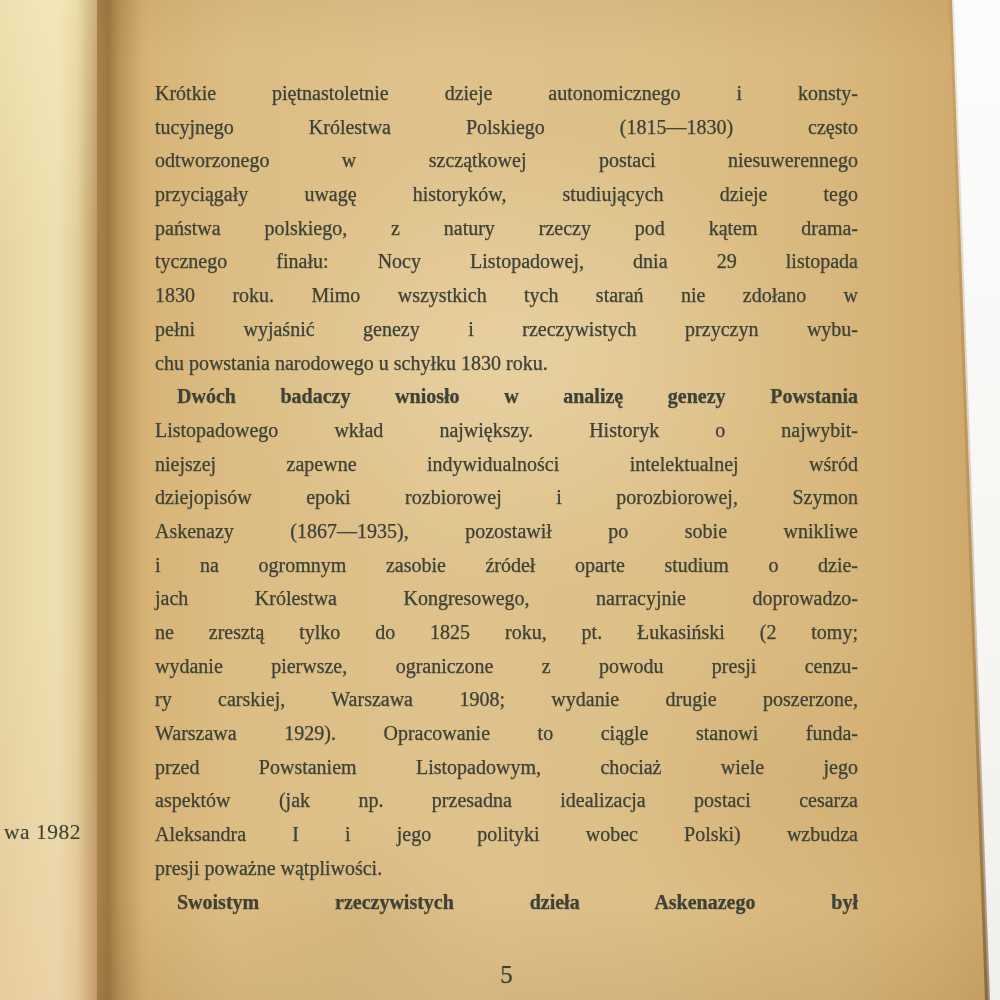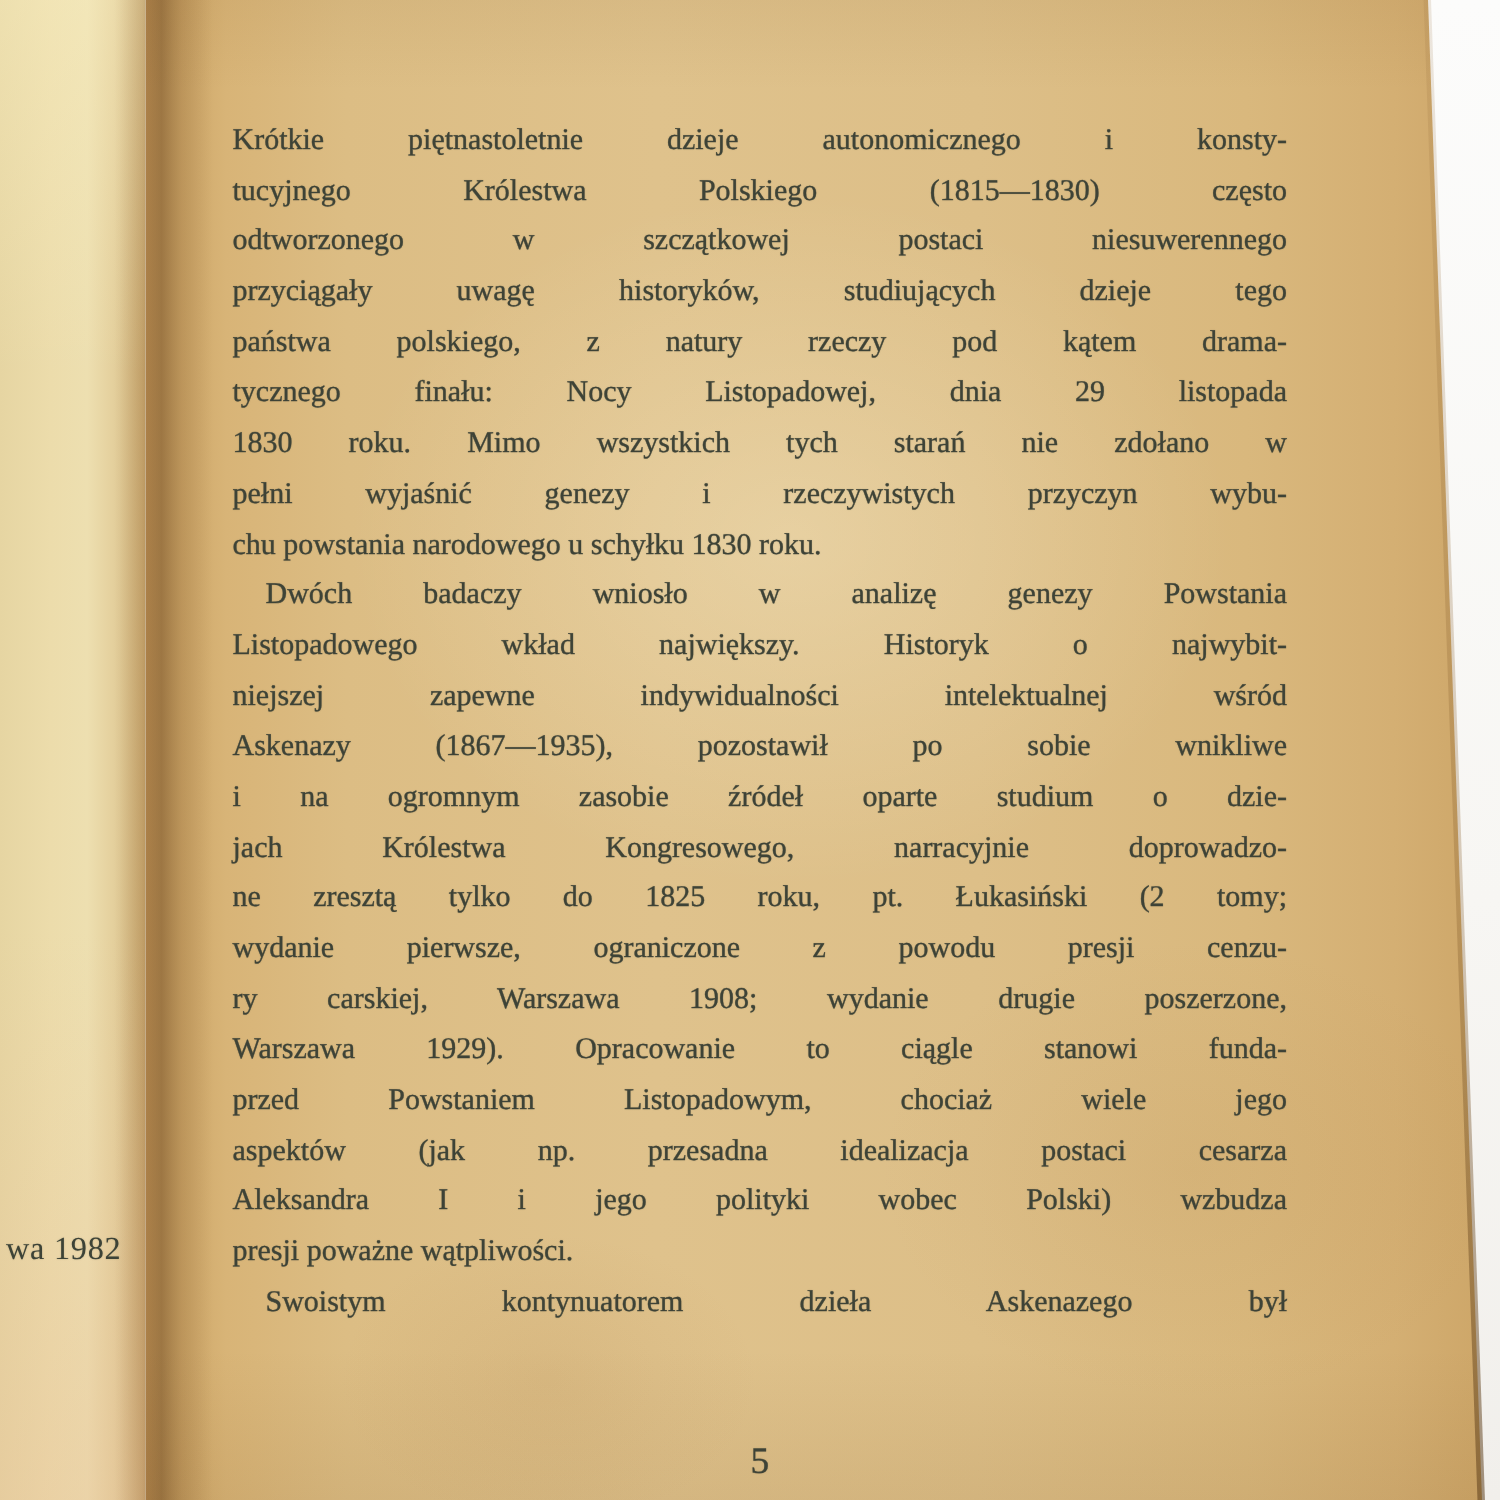--- a/index.html
+++ b/index.html
@@ -70,21 +70,21 @@
     -webkit-text-stroke: 0.25px rgba(62,67,55,0.8);
     text-shadow: 0 0 1px rgba(62,67,55,0.30);
     margin-top: 19px;
   }
   .line {
     text-align: justify;
     text-align-last: justify;
     height: 33.7px;
   }
   .line.para-end { text-align-last: left; }
-  .line.indent { text-indent: 22px; }
+  .line.indent { text-indent: 22px; font-weight: bold; }
   .italic { }
   .page-number {
     position: absolute; left: 58px; top: 961px;
     width: 703px; text-align: center;
     font-size: 25px; color: #3e4337;
     -webkit-text-stroke: 0.25px rgba(62,67,55,0.8);
     text-shadow: 0 0 1px rgba(62,67,55,0.30);
   }
 </style>
 </head>
@@ -104,31 +104,32 @@
       <div class="line">odtworzonego w szczątkowej postaci niesuwerennego</div>
       <div class="line">przyciągały uwagę historyków, studiujących dzieje tego</div>
       <div class="line">państwa polskiego, z natury rzeczy pod kątem drama-</div>
       <div class="line">tycznego finału: Nocy Listopadowej, dnia 29 listopada</div>
       <div class="line">1830 roku. Mimo wszystkich tych starań nie zdołano w</div>
       <div class="line">pełni wyjaśnić genezy i rzeczywistych przyczyn wybu-</div>
       <div class="line para-end">chu powstania narodowego u schyłku 1830 roku.</div>
       <div class="line indent">Dwóch badaczy wniosło w analizę genezy Powstania</div>
       <div class="line">Listopadowego wkład największy. Historyk o najwybit-</div>
       <div class="line">niejszej zapewne indywidualności intelektualnej wśród</div>
+      <div class="line">dziejopisów epoki rozbiorowej i porozbiorowej, Szymon</div>
       <div class="line">Askenazy (1867—1935), pozostawił po sobie wnikliwe</div>
       <div class="line">i na ogromnym zasobie źródeł oparte studium o dzie-</div>
       <div class="line">jach Królestwa Kongresowego, narracyjnie doprowadzo-</div>
       <div class="line"><span>ne zresztą tylko do 1825 roku, pt. </span><span class="italic">Łukasiński</span><span> (2 tomy;</span></div>
       <div class="line">wydanie pierwsze, ograniczone z powodu presji cenzu-</div>
       <div class="line">ry carskiej, Warszawa 1908; wydanie drugie poszerzone,</div>
       <div class="line">Warszawa 1929). Opracowanie to ciągle stanowi funda-</div>
       <div class="line">przed Powstaniem Listopadowym, chociaż wiele jego</div>
       <div class="line">aspektów (jak np. przesadna idealizacja postaci cesarza</div>
       <div class="line">Aleksandra I i jego polityki wobec Polski) wzbudza</div>
       <div class="line para-end">presji poważne wątpliwości.</div>
-      <div class="line indent">Swoistym kontynuatorem dzieła Askenazego był</div>
+      <div class="line indent">Swoistym rzeczywistych dzieła Askenazego był</div>
     </div>
     <div class="page-number">5</div>
   </div>
 
   <div class="gutter"></div>
   <div class="page-edge"></div>
 </div>
 
 </body></html>

